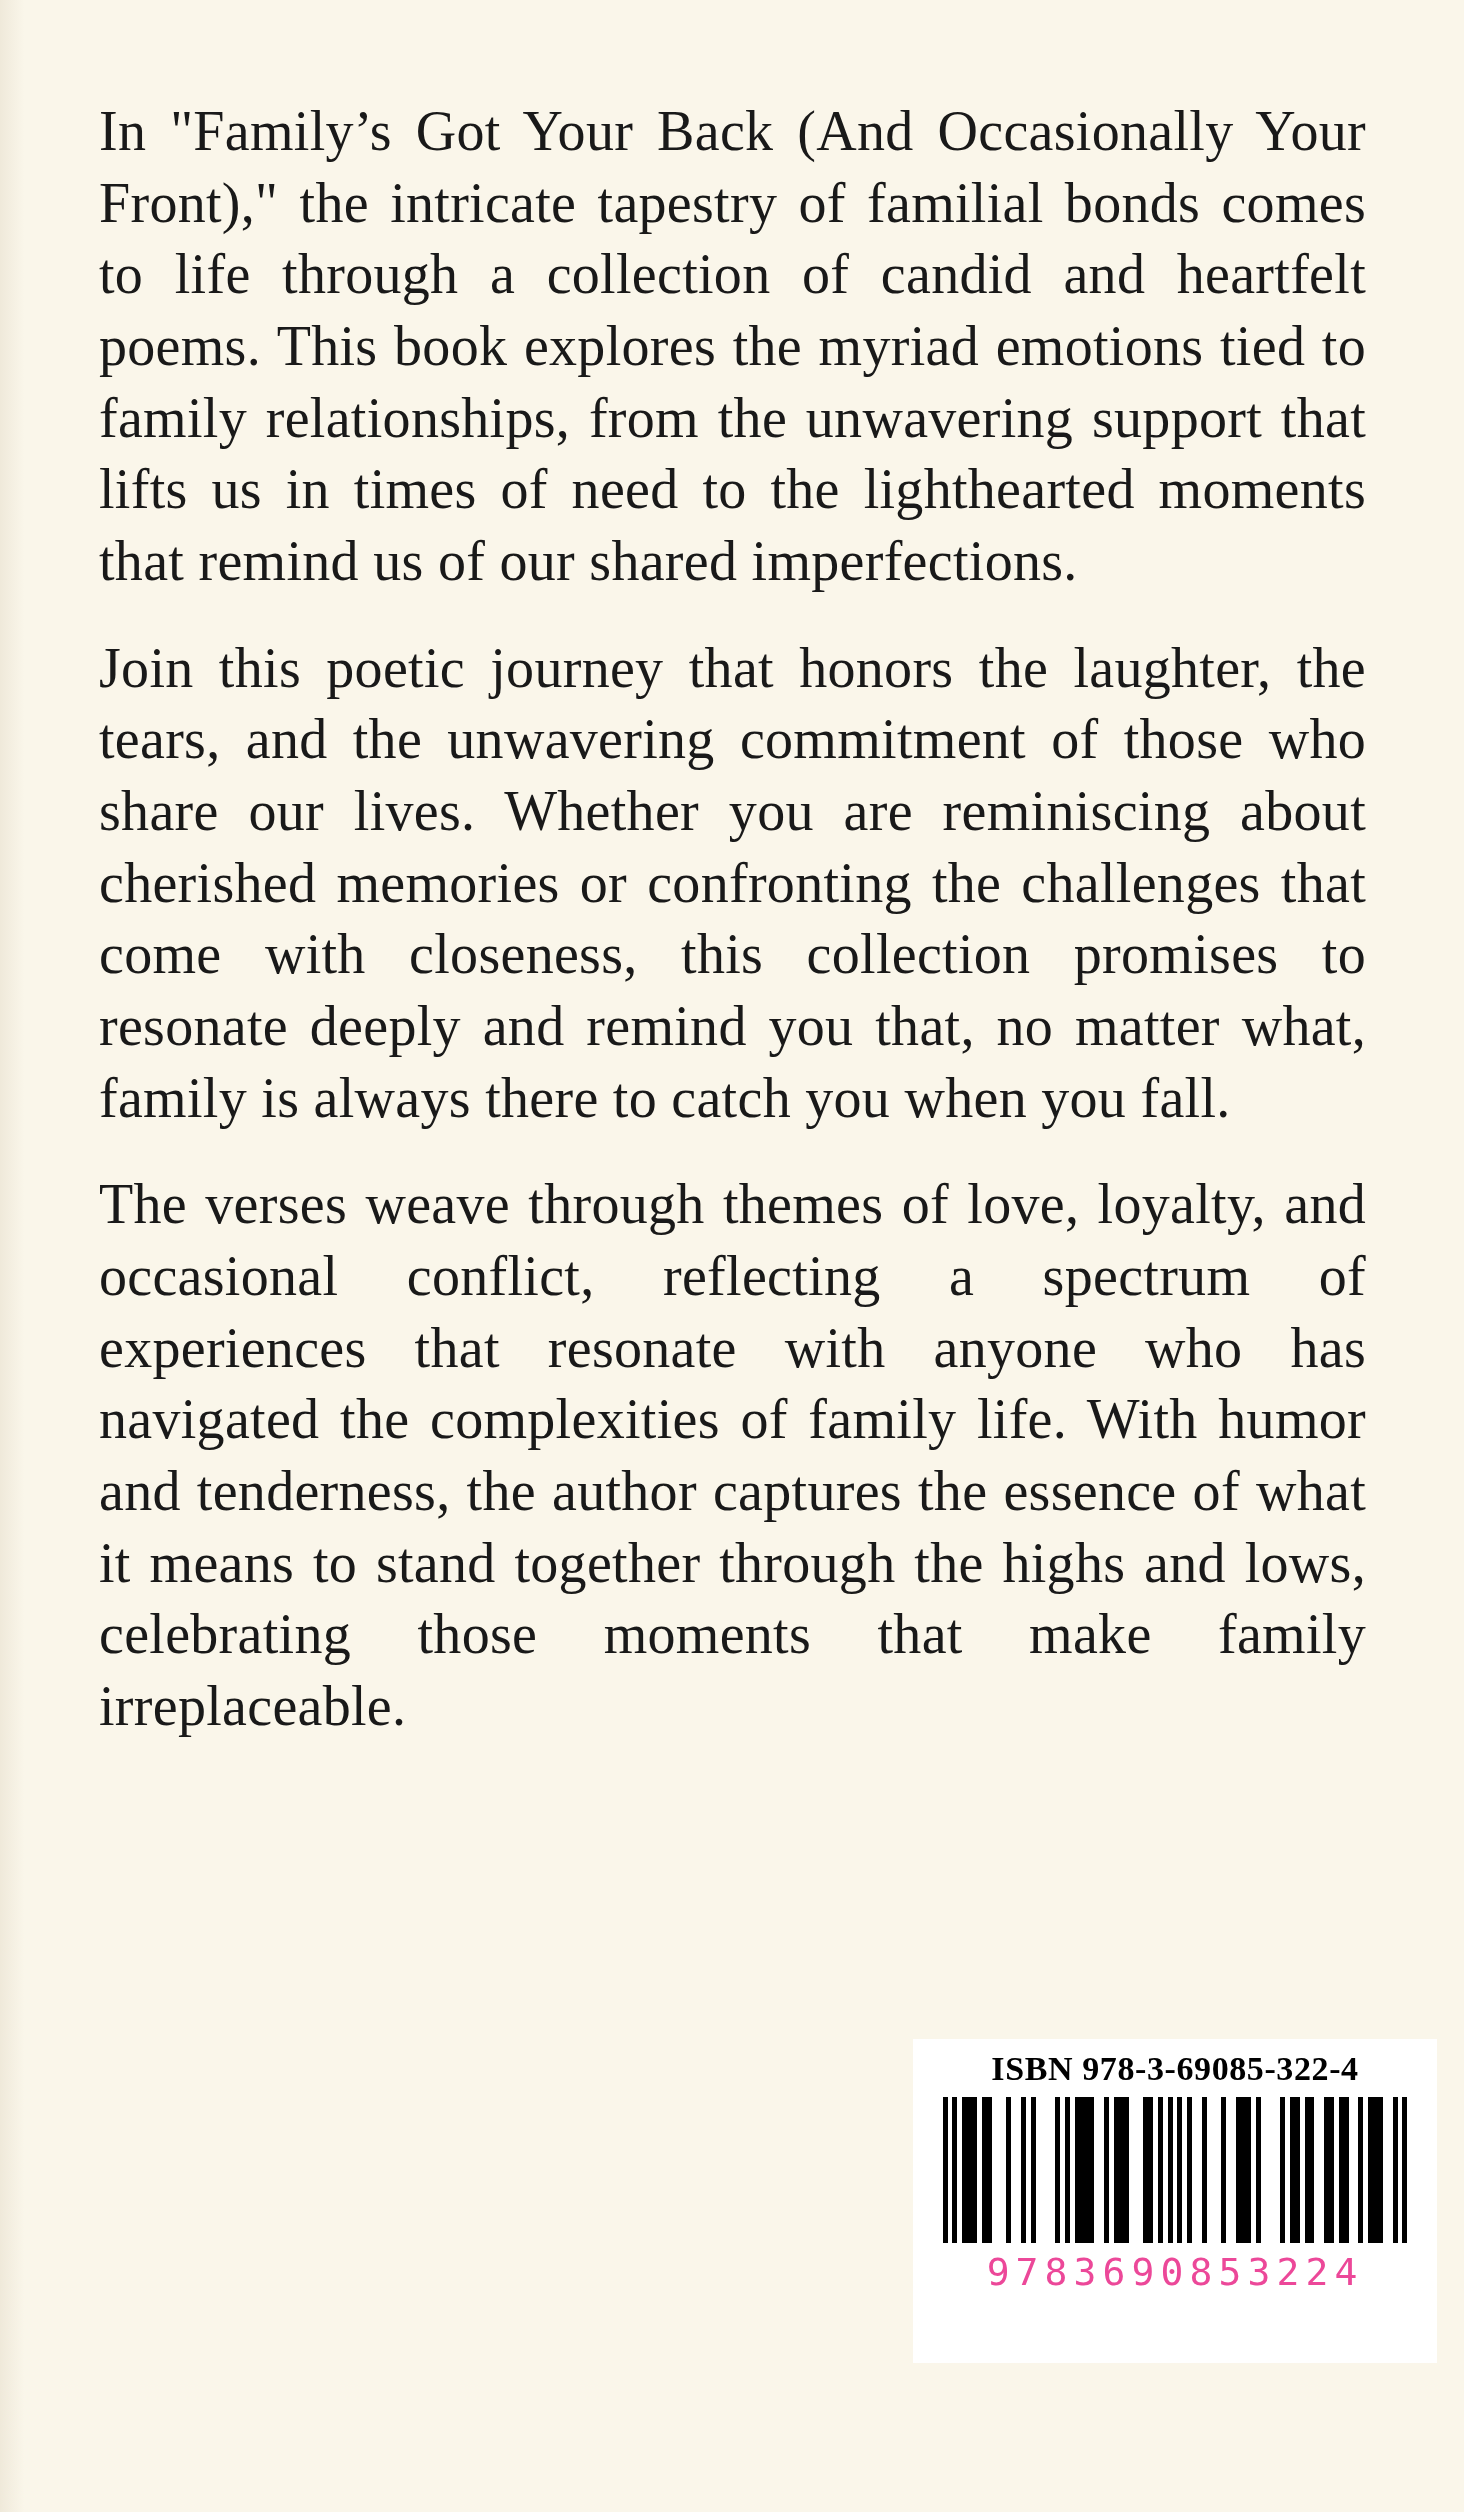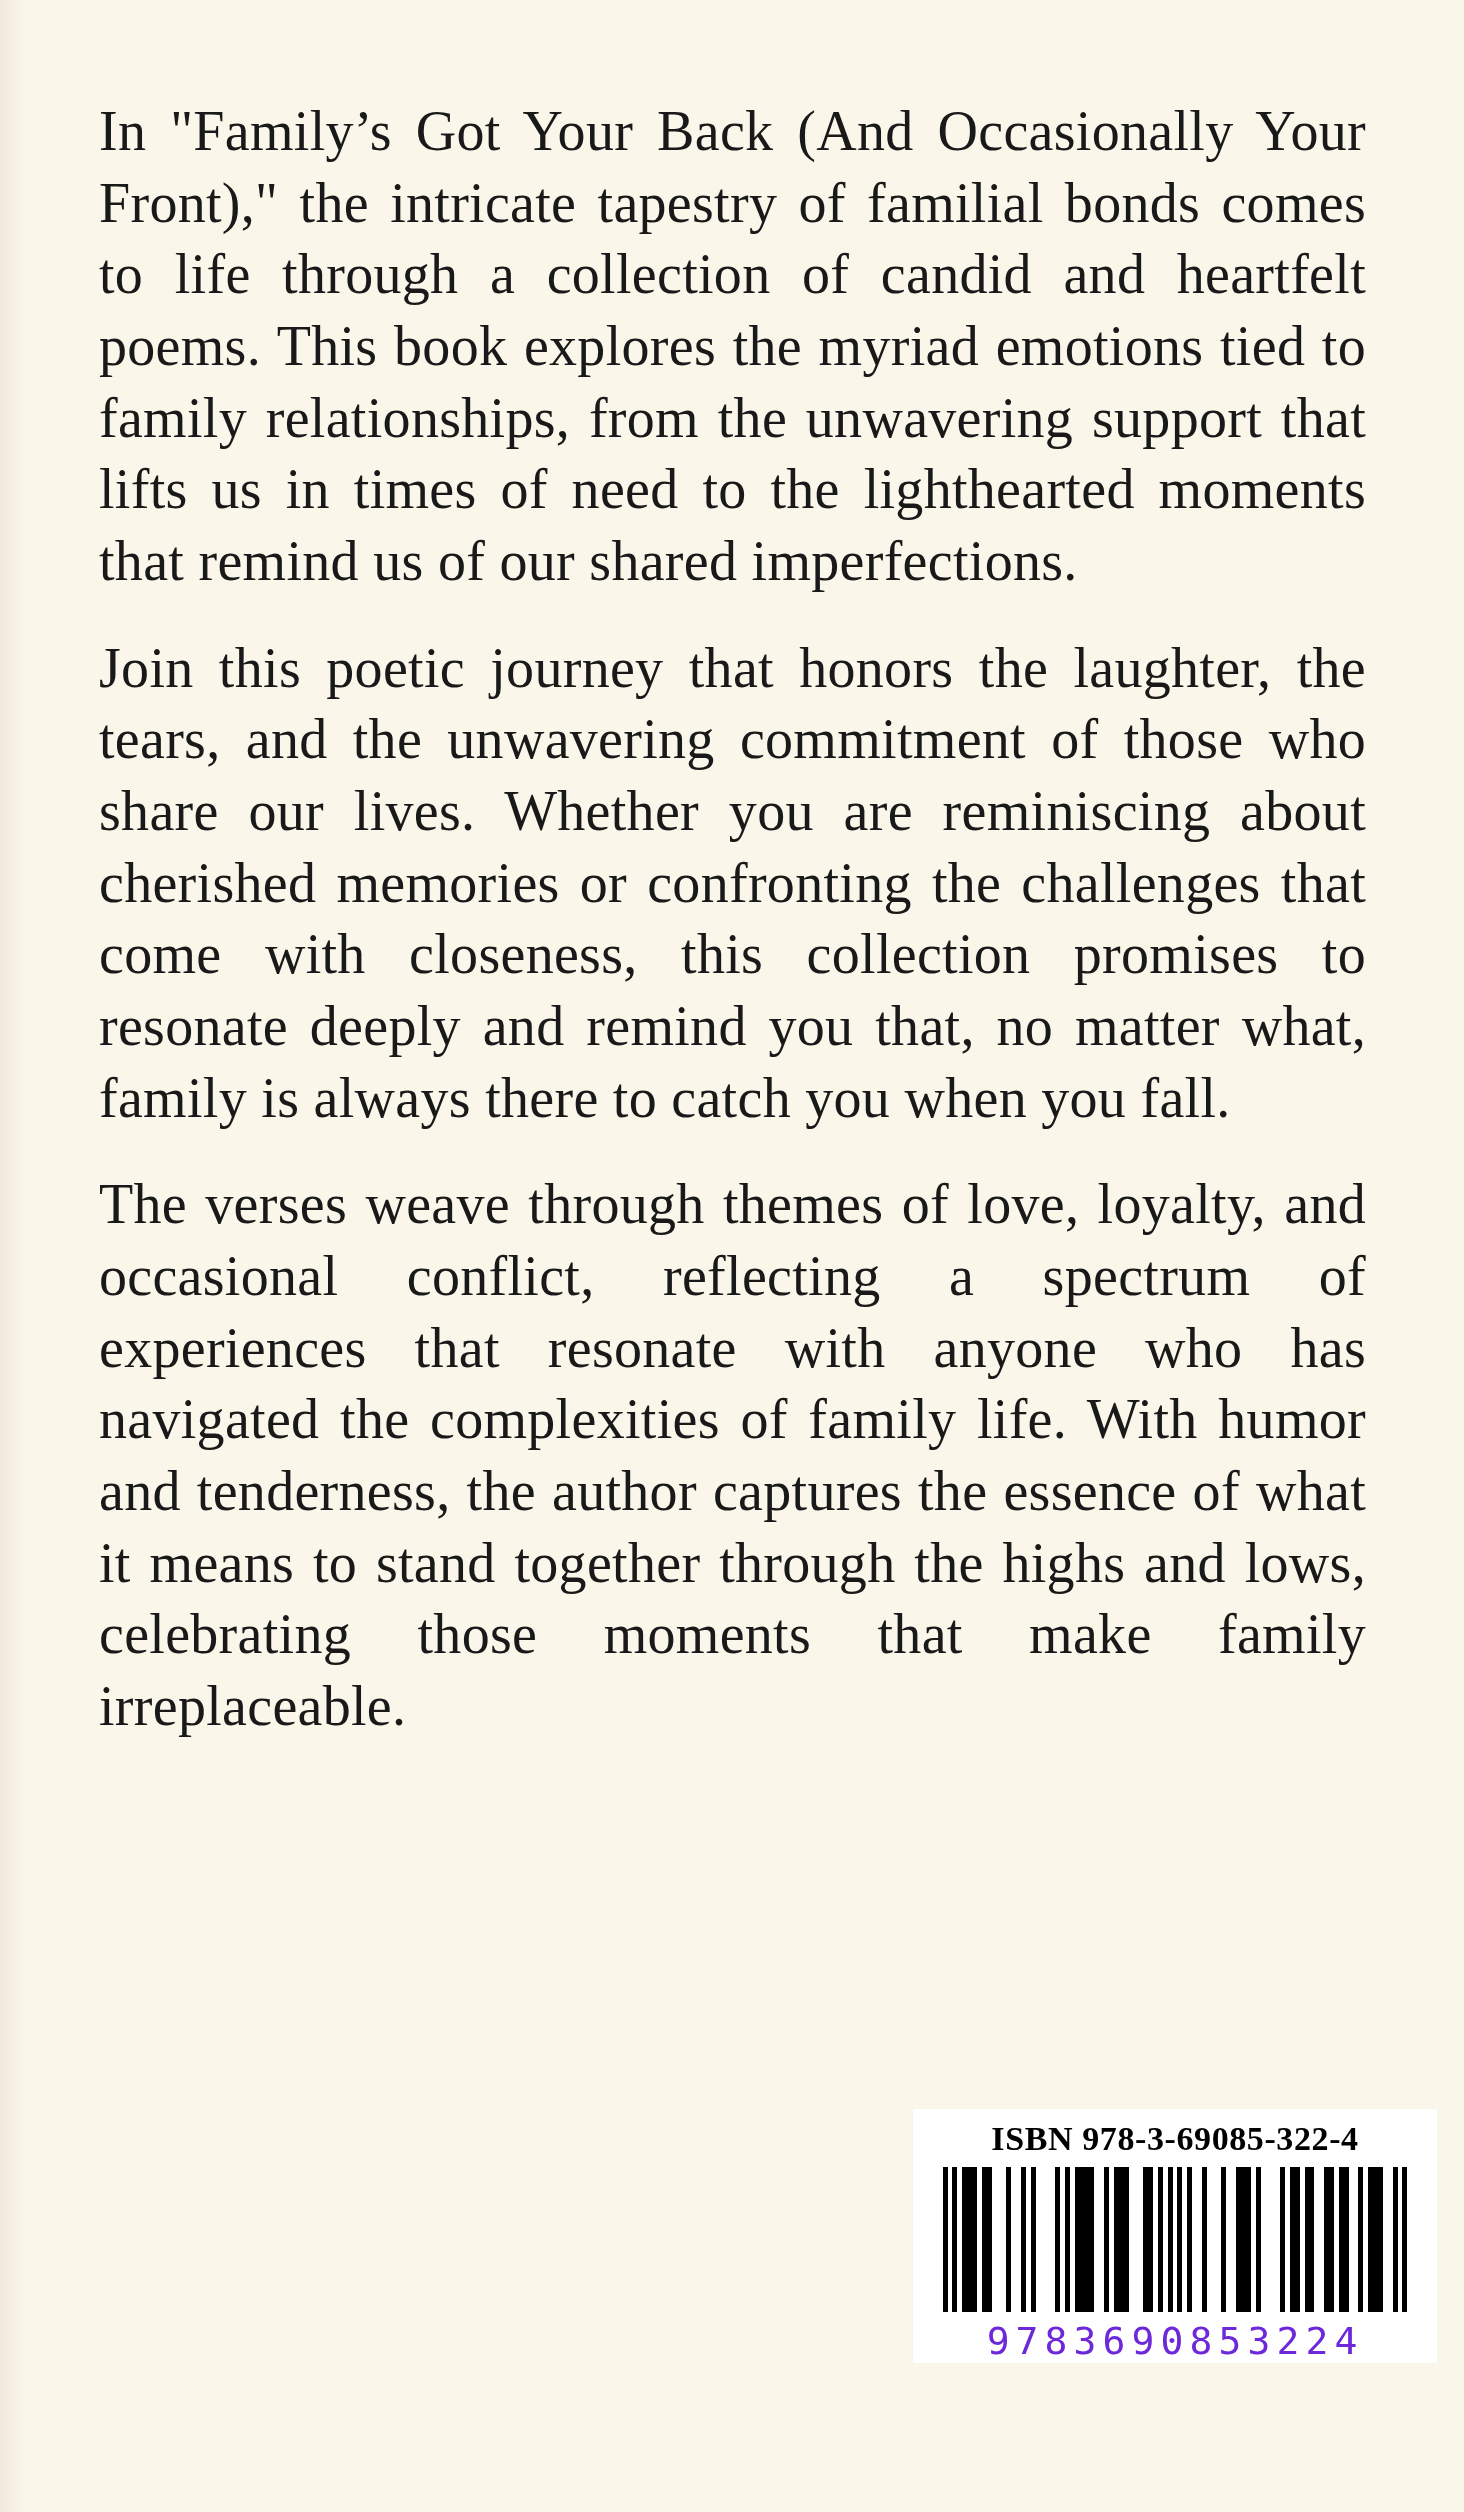--- a/index.html
+++ b/index.html
@@ -34,21 +34,21 @@
     text-justify: inter-word;
     margin-bottom: 35px;
     letter-spacing: 0.3px;
   }
 
   .barcode-box {
     position: absolute;
     right: 28px;
     bottom: 149px;
     width: 524px;
-    height: 254px;
+    height: 324px;
     background: #ffffff;
     display: flex;
     flex-direction: column;
     align-items: center;
     padding-top: 11px;
   }
 
   .isbn-line {
     font-family: "Liberation Serif", "DejaVu Serif", serif;
     font-weight: 600;
@@ -73,21 +73,21 @@
 
   .bars .module.on {
     background: #000000;
   }
 
   .digits {
     margin-top: 7.3px;
     font-family: "DejaVu Sans Mono", "Liberation Mono", monospace;
     font-size: 38px;
     letter-spacing: 6.1px;
-    color: #6d28d9;
+    color: #ec4899;
   }
 </style>
 </head>
 <body>
 
 <div class="cover">
 
   <div class="text-block">
     <p>In "Family’s Got Your Back (And Occasionally Your Front)," the intricate tapestry of familial bonds comes to life through a collection of candid and heartfelt poems. This book explores the myriad emotions tied to family relationships, from the unwavering support that lifts us in times of need to the lighthearted moments that remind us of our shared imperfections.</p>
     <p>Join this poetic journey that honors the laughter, the tears, and the unwavering commitment of those who share our lives. Whether you are reminiscing about cherished memories or confronting the challenges that come with closeness, this collection promises to resonate deeply and remind you that, no matter what, family is always there to catch you when you fall.</p>

